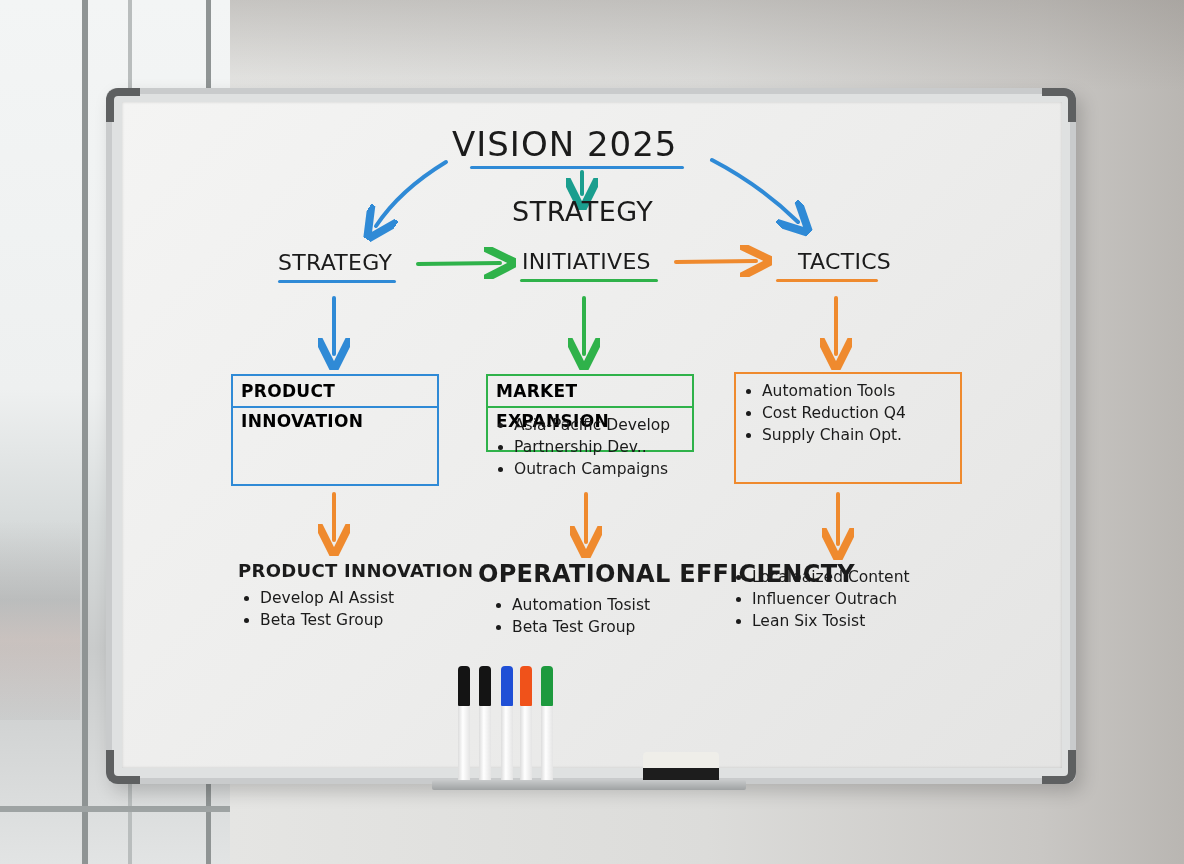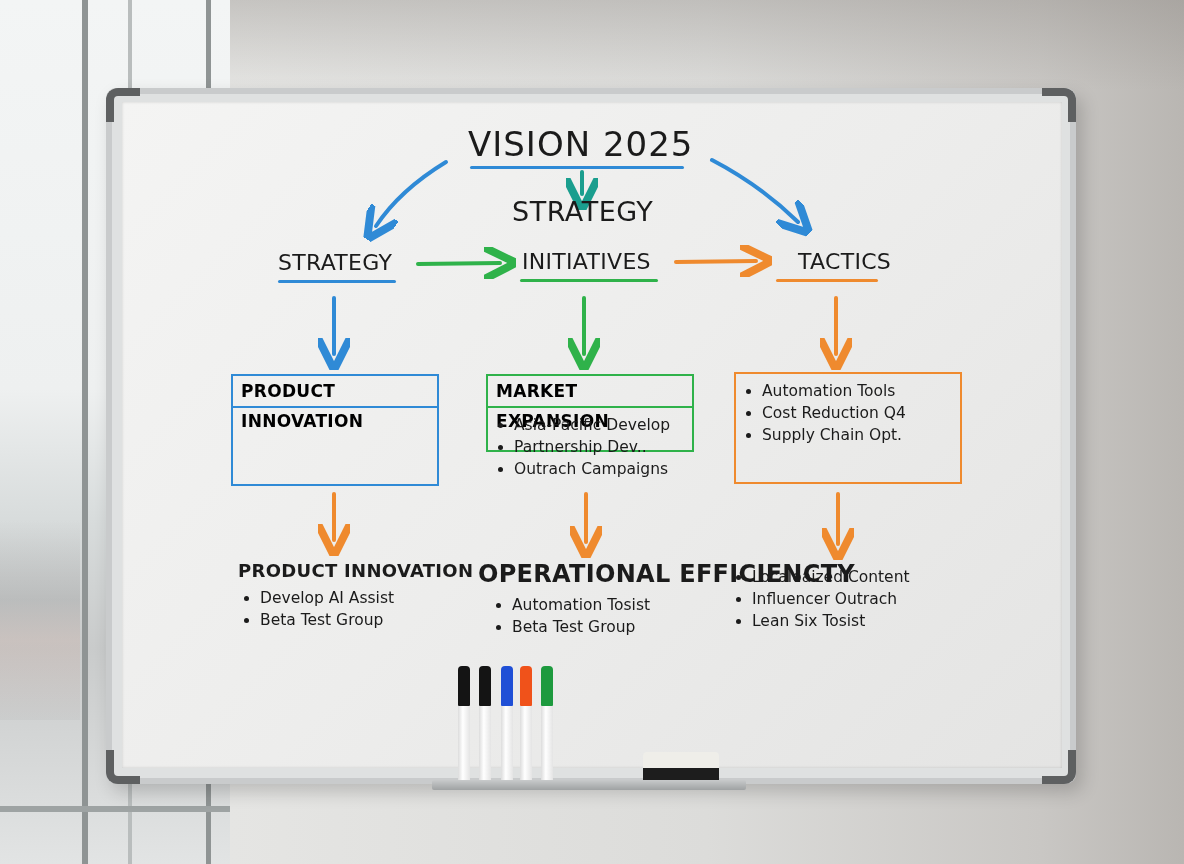--- a/index.html
+++ b/index.html
@@ -114,21 +114,21 @@
   <g fill="none" stroke-width="4" stroke-linecap="round">
     <path d="M334,298 L334,354" stroke="#2f8ad6" marker-end="url(#mb)"></path>
     <path d="M584,298 L584,354" stroke="#2fb24a" marker-end="url(#mg)"></path>
     <path d="M836,298 L836,354" stroke="#ef8a2e" marker-end="url(#mo)"></path>
     <path d="M334,494 L334,540" stroke="#ef8a2e" marker-end="url(#mo)"></path>
     <path d="M586,494 L586,542" stroke="#ef8a2e" marker-end="url(#mo)"></path>
     <path d="M838,494 L838,544" stroke="#ef8a2e" marker-end="url(#mo)"></path>
   </g>
 </svg>
 
-<div class="hw title" style="left:468px;top:124px;">VISION 2025</div>
+<div class="hw title" style="left:452px;top:124px;">VISION 2025</div>
 <div class="ul" style="left:470px;top:166px;width:214px;background:#2f8ad6;"></div>
 <div class="hw h2" style="left:512px;top:196px;">STRATEGY</div>
 
 <div class="hw h3" style="left:278px;top:250px;">STRATEGY</div>
 <div class="ul" style="left:278px;top:280px;width:118px;background:#2f8ad6;"></div>
 <div class="hw h3" style="left:522px;top:249px;">INITIATIVES</div>
 <div class="ul" style="left:520px;top:279px;width:138px;background:#2fb24a;"></div>
 <div class="hw h3" style="left:798px;top:249px;">TACTICS</div>
 <div class="ul" style="left:776px;top:279px;width:102px;background:#ef8a2e;"></div>
 

